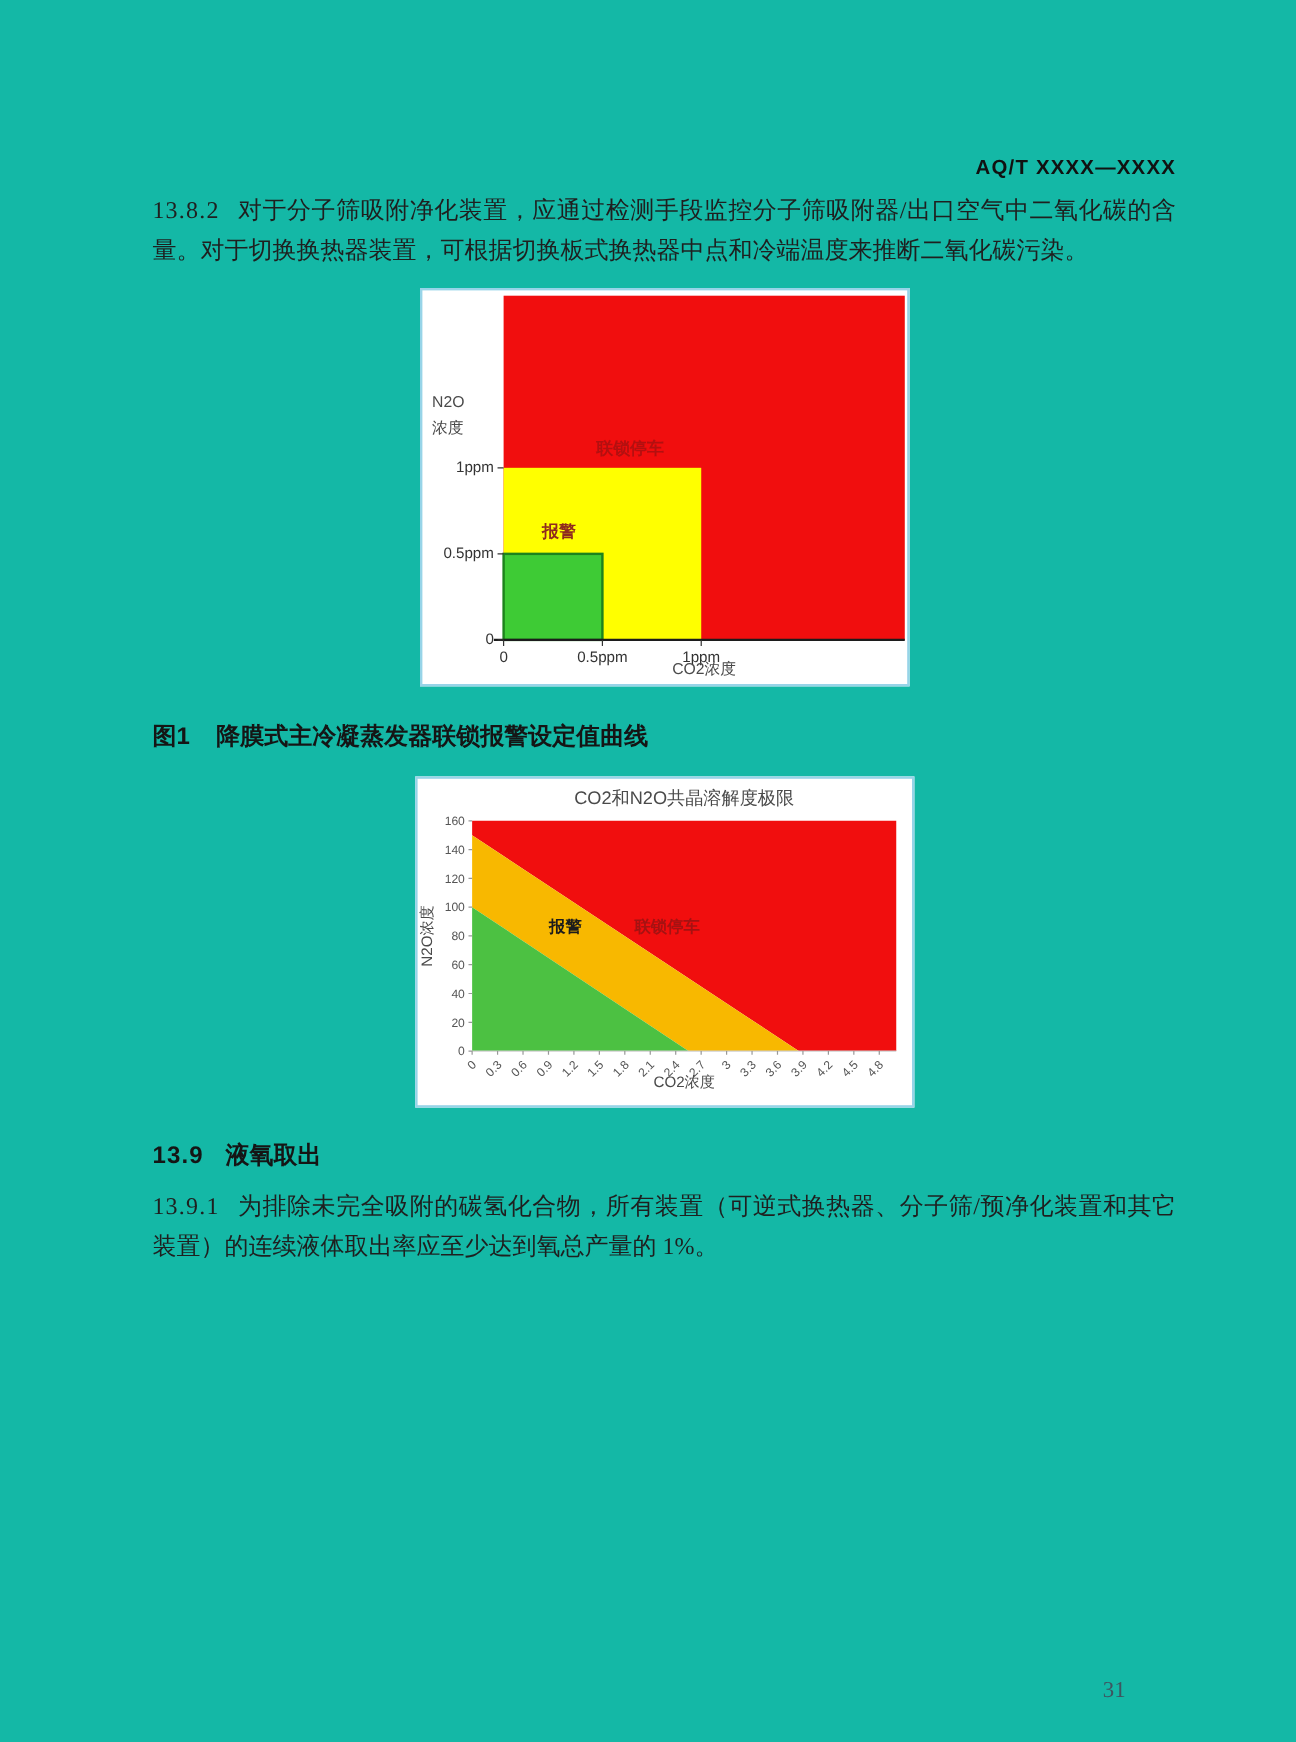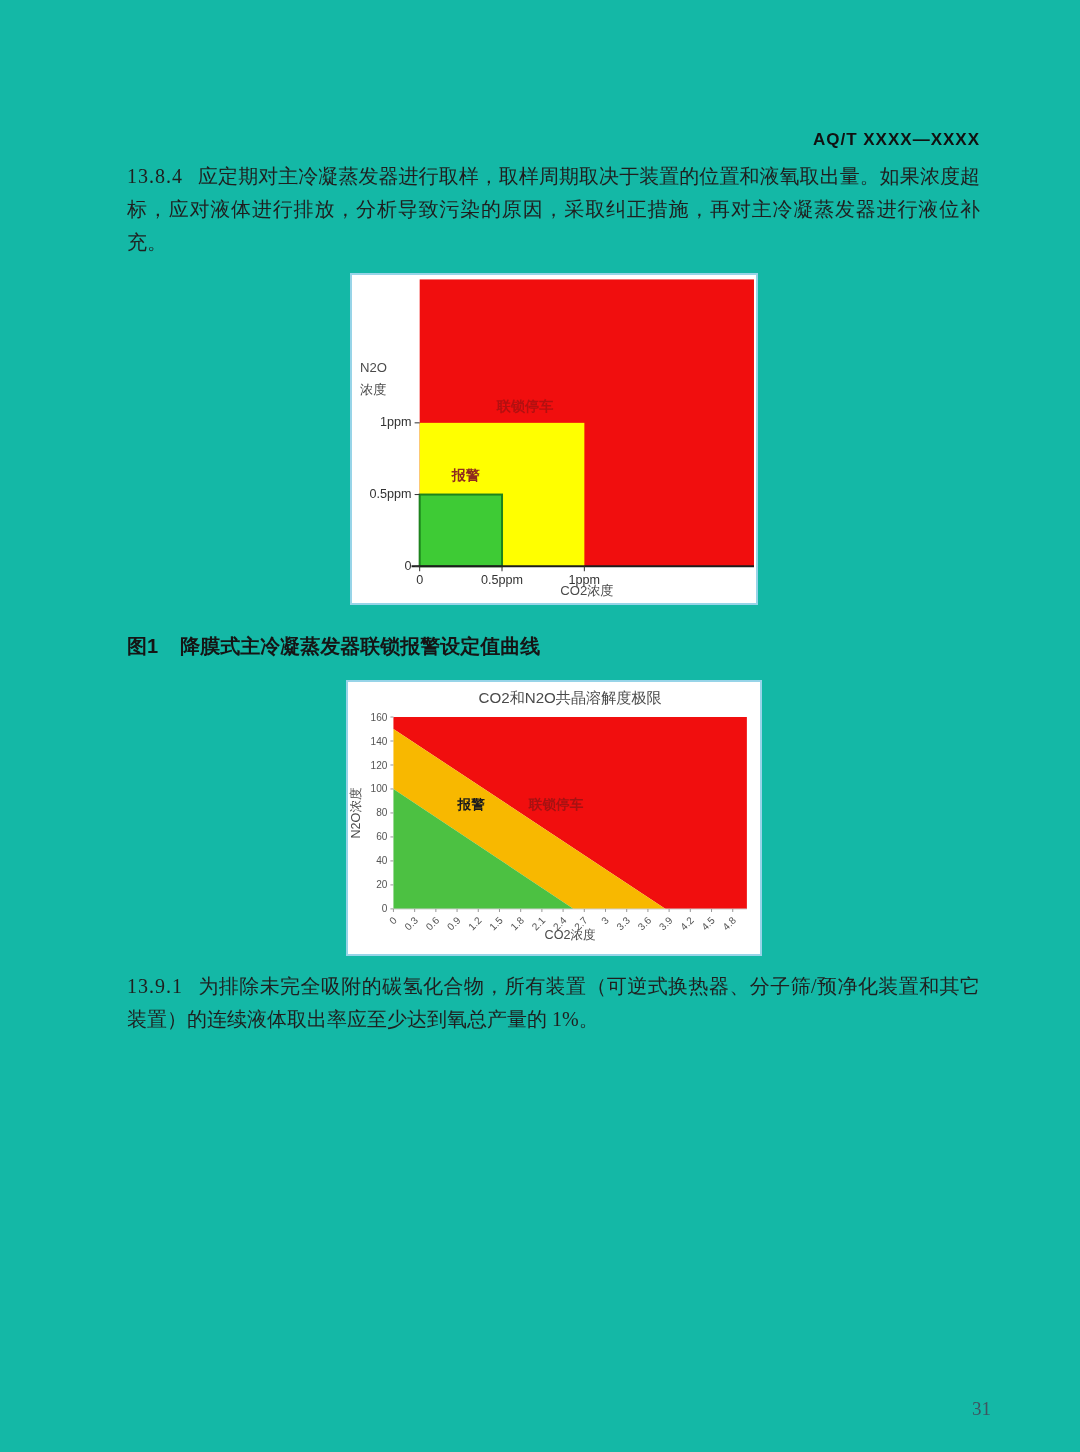--- a/index.html
+++ b/index.html
@@ -50,38 +50,38 @@
   .section-heading{
     margin:26px 0 0 0;
     font-family:"Liberation Sans","DejaVu Sans",sans-serif;
     font-weight:bold;
     font-size:20px;
     color:#151515;
   }
   .section-heading .snum{margin-right:18px;letter-spacing:1px;}
   .page-number{
     position:absolute;
-    left:972px;top:1398px;
+    left:919px;top:1398px;
     font-size:19px;
     color:#3e5560;
   }
 </style>
 </head>
 <body>
 
 <div class="page">
 
   <div class="doc-header">AQ/T XXXX—XXXX</div>
 
   <div class="content">
 
 
+    <p class="para"><span class="pnum">13.8.2</span><span class="ptext">对于分子筛吸附净化装置，应通过检测手段监控分子筛吸附器/出口空气中二氧化碳的含量。对于切换换热器装置，可根据切换板式换热器中点和冷端温度来推断二氧化碳污染。</span></p>
 
 
-    <p class="para"><span class="pnum">13.8.4</span><span class="ptext">应定期对主冷凝蒸发器进行取样，取样周期取决于装置的位置和液氧取出量。如果浓度超标，应对液体进行排放，分析导致污染的原因，采取纠正措施，再对主冷凝蒸发器进行液位补充。</span></p>
 
     <div class="figure-box fig1">
       <svg id="chart1" viewBox="0 0 400 324">
           <rect x="67" y="4" width="331" height="284" fill="#f10e0e" stroke="none" stroke-width="0"></rect>
           <rect x="67" y="146" width="163.05418719211823" height="142" fill="#ffff00" stroke="none" stroke-width="0"></rect>
           <rect x="67" y="217" width="81.5270935960591" height="71" fill="#3ecb35" stroke="#1d831d" stroke-width="2"></rect>
           <line x1="59" y1="288" x2="398" y2="288" stroke="#1c1c1c" stroke-width="2"></line>
           <line x1="67" y1="288" x2="67" y2="293" stroke="#333" stroke-width="1"></line>
           <text x="67" y="306" text-anchor="middle" font-size="12.5" fill="#333">0</text>
           <line x1="148.5270935960591" y1="288" x2="148.5270935960591" y2="293" stroke="#333" stroke-width="1"></line>
@@ -164,20 +164,21 @@
           <text x="39" y="37.5" text-anchor="end" font-size="10" fill="#555">160</text>
           <text x="220" y="20" text-anchor="middle" font-size="15" fill="#4a4a4a">CO2和N2O共晶溶解度极限</text>
           <text x="220" y="254" text-anchor="middle" font-size="12.5" fill="#4a4a4a">CO2浓度</text>
           <text x="12" y="129" text-anchor="middle" font-size="12.5" fill="#4a4a4a" transform="rotate(-90 12 129)">N2O浓度</text>
           <text x="122.00000000000001" y="125.43749999999999" text-anchor="middle" font-size="13.5" font-weight="bold" fill="#1c1c1c">报警</text>
           <text x="206" y="125.43749999999999" text-anchor="middle" font-size="13.5" font-weight="bold" fill="#a51212">联锁停车</text>
         </svg>
     </div>
 
 
+    <p class="section-heading"><span class="snum">13.9</span><span>液氧取出</span></p>
 
     <p class="para" style="margin-top:14px"><span class="pnum">13.9.1</span><span class="ptext">为排除未完全吸附的碳氢化合物，所有装置（可逆式换热器、分子筛/预净化装置和其它装置）的连续液体取出率应至少达到氧总产量的 1%。</span></p>
 
   </div>
 
   <div class="page-number">31</div>
 
 </div>
 
 </body></html>

